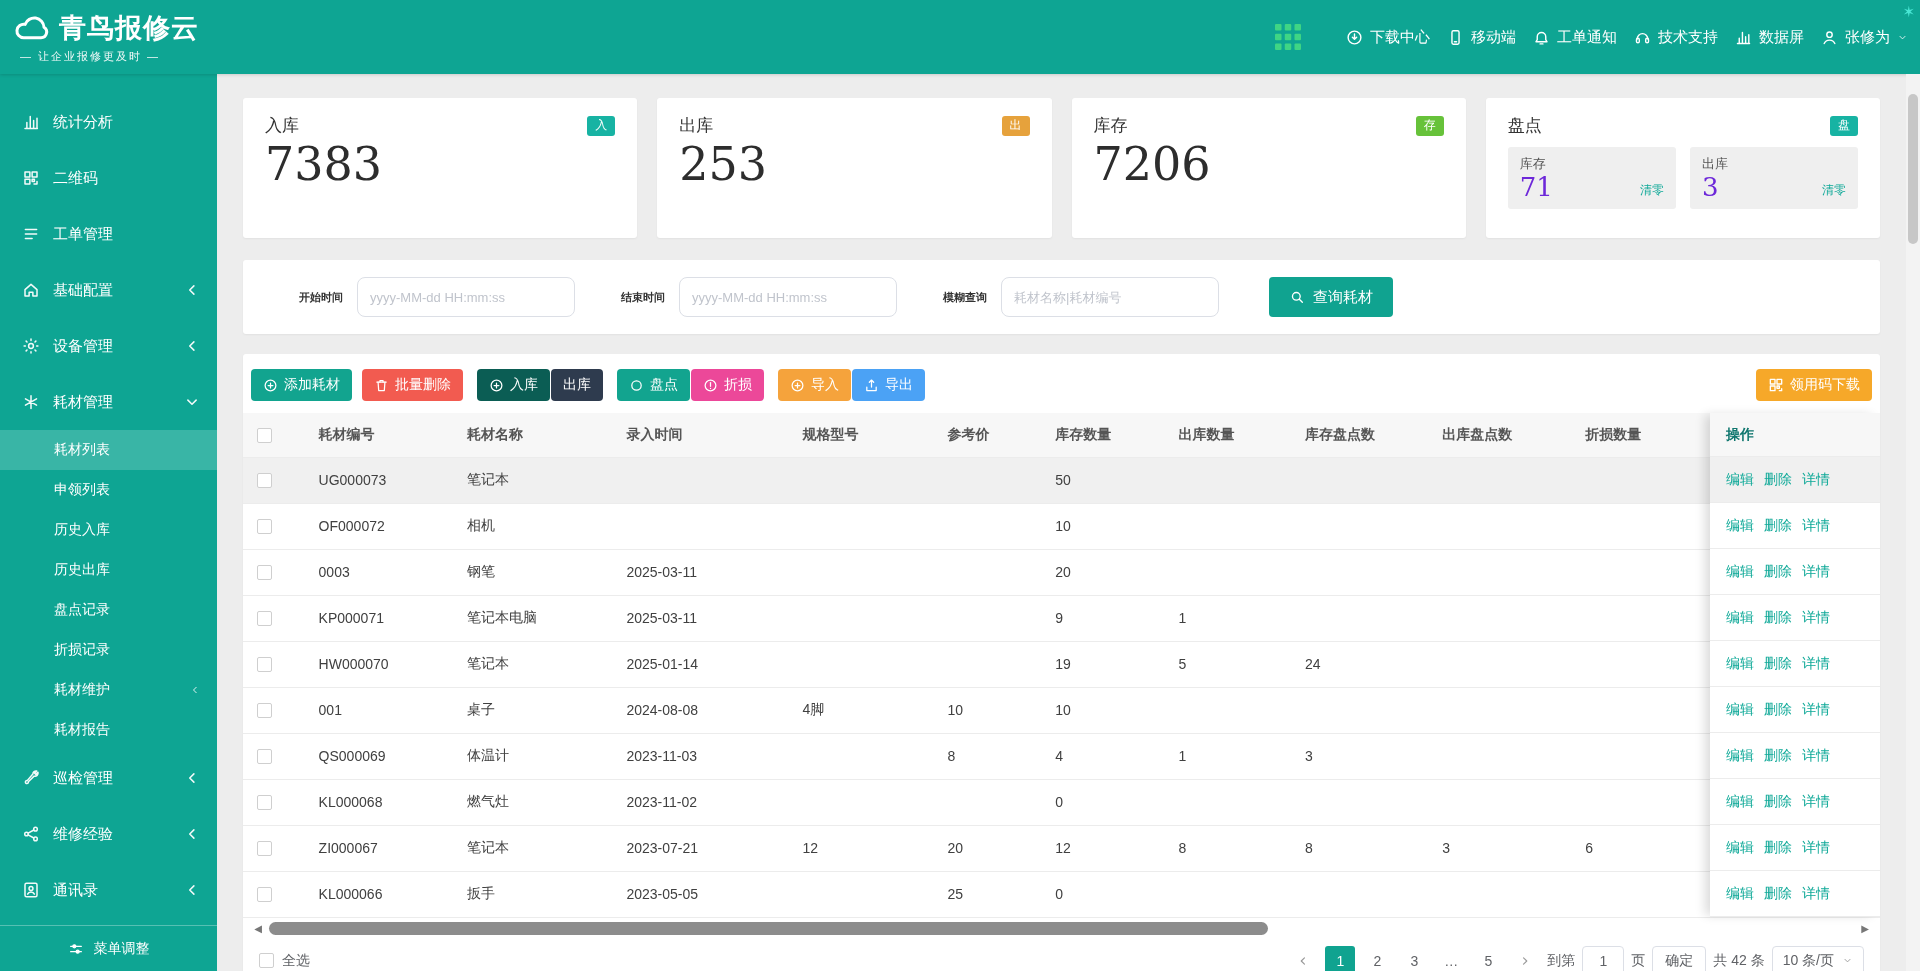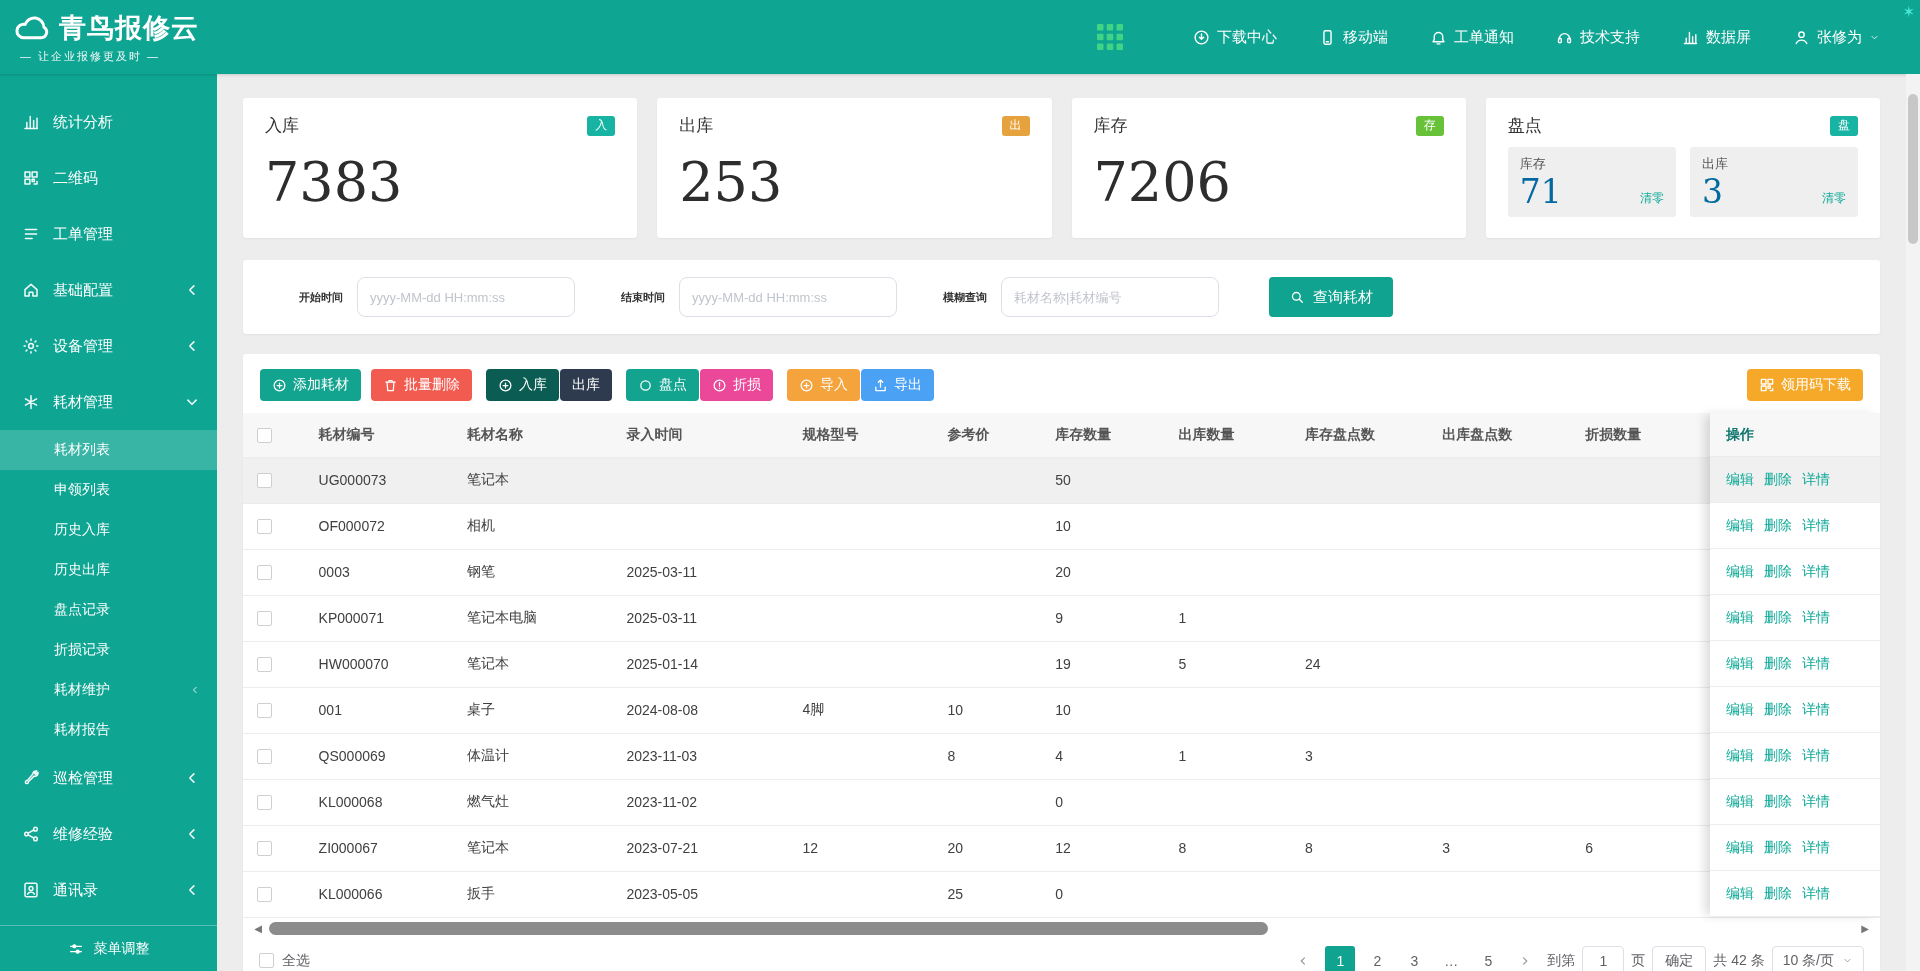--- a/index.html
+++ b/index.html
@@ -10,21 +10,21 @@
   .icon svg{width:1em;height:1em}
 
   
   .topbar{position:fixed;top:0;left:0;width:1920px;height:74px;background:var(--primary);
     display:flex;align-items:center;color:#fff;z-index:30;box-shadow:0 1px 3px rgba(0,0,0,.15)}
   .logo{width:217px;padding-left:14px}
   .logo-row{display:flex;align-items:flex-start;gap:9px}
   .logo-icon{font-size:36px}
   .logo-title{font-size:27px;font-weight:700;letter-spacing:1px;white-space:nowrap}
   .logo-tagline{font-size:11px;opacity:.95;letter-spacing:2px;margin-top:3px;padding-left:6px;white-space:nowrap}
-  .header-nav{margin-left:auto;display:flex;align-items:center;gap:42px;padding-right:40px;font-size:15px}
+  .header-nav{margin-left:auto;display:flex;align-items:center;gap:17px;padding-right:12px;font-size:15px}
   .grid-icon{font-size:26px;color:#3fd584;margin-right:28px}
   .nav-item{display:flex;align-items:center;gap:7px;cursor:pointer;white-space:nowrap}
   .nav-item .icon{font-size:17px}
   .nav-item .chev{font-size:11px;opacity:.9}
   .corner{position:fixed;top:3px;right:5px;color:#49e6d4;font-size:15px;z-index:50}
 
   
   .sidebar{position:fixed;left:0;top:74px;bottom:0;width:217px;background:var(--primary);
     color:#fff;display:flex;flex-direction:column;z-index:20}
   .menu{padding-top:20px;flex:1;overflow:hidden}
@@ -39,40 +39,40 @@
 
   
   .main{position:absolute;left:217px;top:74px;width:1689px;height:897px;padding:24px 26px 0;overflow:hidden}
   .card{background:#fff;border-radius:3px;box-shadow:0 1px 2px rgba(0,0,0,.05)}
 
   .stats{display:grid;grid-template-columns:repeat(4,1fr);gap:20px}
   .stat-card{height:140px;padding:16px 22px;position:relative}
   .stat-head{display:flex;align-items:center;justify-content:space-between}
   .stat-title{font-size:17px;color:#333}
   .badge{width:28px;height:20px;border-radius:3px;color:#fff;font-size:12px;display:flex;align-items:center;justify-content:center}
-  .stat-value{font-family:"DejaVu Serif","Liberation Serif",serif;font-size:54px;color:#2d2d2d;margin-top:14px}
+  .stat-value{font-family:"DejaVu Serif","Liberation Serif",serif;font-size:46px;color:#2d2d2d;}
   .stat-panels{display:flex;gap:14px;margin-top:10px}
   .stat-panel{flex:1;background:#efefef;border-radius:3px;padding:8px 12px 6px}
   .panel-label{font-size:13px;color:#555}
   .panel-row{display:flex;align-items:flex-end}
-  .panel-value{font-family:"DejaVu Serif","Liberation Serif",serif;font-size:33px;color:#0369a1;line-height:1.15}
+  .panel-value{font-family:"DejaVu Serif","Liberation Serif",serif;font-size:26px;color:#6d28d9;line-height:1.15}
   .panel-action{margin-left:auto;color:var(--link);font-size:12px;cursor:pointer;padding-bottom:4px}
 
   .filter-card{margin-top:22px;height:74px;display:flex;align-items:center;padding-left:56px}
   .filter-group{display:flex;align-items:center;margin-right:46px}
   .filter-label{font-size:11px;font-weight:700;color:#333;margin-right:14px;white-space:nowrap}
   .filter-input{width:218px;height:40px;border:1px solid #dcdfe6;border-radius:8px;padding:0 12px;
     font-size:13px;color:#333;outline:none;font-family:inherit}
   .filter-input::placeholder{color:#c0c4cc}
   .search-btn{height:40px;padding:0 20px;background:#10a390;color:#fff;border:none;border-radius:4px;
     font-size:15px;display:inline-flex;align-items:center;gap:8px;margin-left:4px;cursor:pointer;font-family:inherit}
   .search-btn .icon{font-size:16px}
 
   .table-card{margin-top:20px;padding-top:15px;position:relative;height:640px}
-  .toolbar{display:flex;align-items:center;padding:0 17px;margin-bottom:12px}
+  .toolbar{display:flex;align-items:center;padding:0 8px;margin-bottom:12px}
   .tb-btn{height:32px;padding:0 12px;border:none;border-radius:4px;color:#fff;font-size:14px;
     display:inline-flex;align-items:center;gap:6px;cursor:pointer;font-family:inherit;white-space:nowrap}
   .tb-btn .icon{font-size:15px}
   .dl-btn{margin-left:auto}
   .dl-btn .icon{font-size:16px}
 
   .table-wrap{position:relative}
   .tbl-clip{overflow:hidden;width:100%}
   table{border-collapse:collapse;table-layout:fixed;width:1700px}
   th,td{height:46px;padding:0 14px;text-align:left;font-size:14px;border-bottom:1px solid #ececec;

